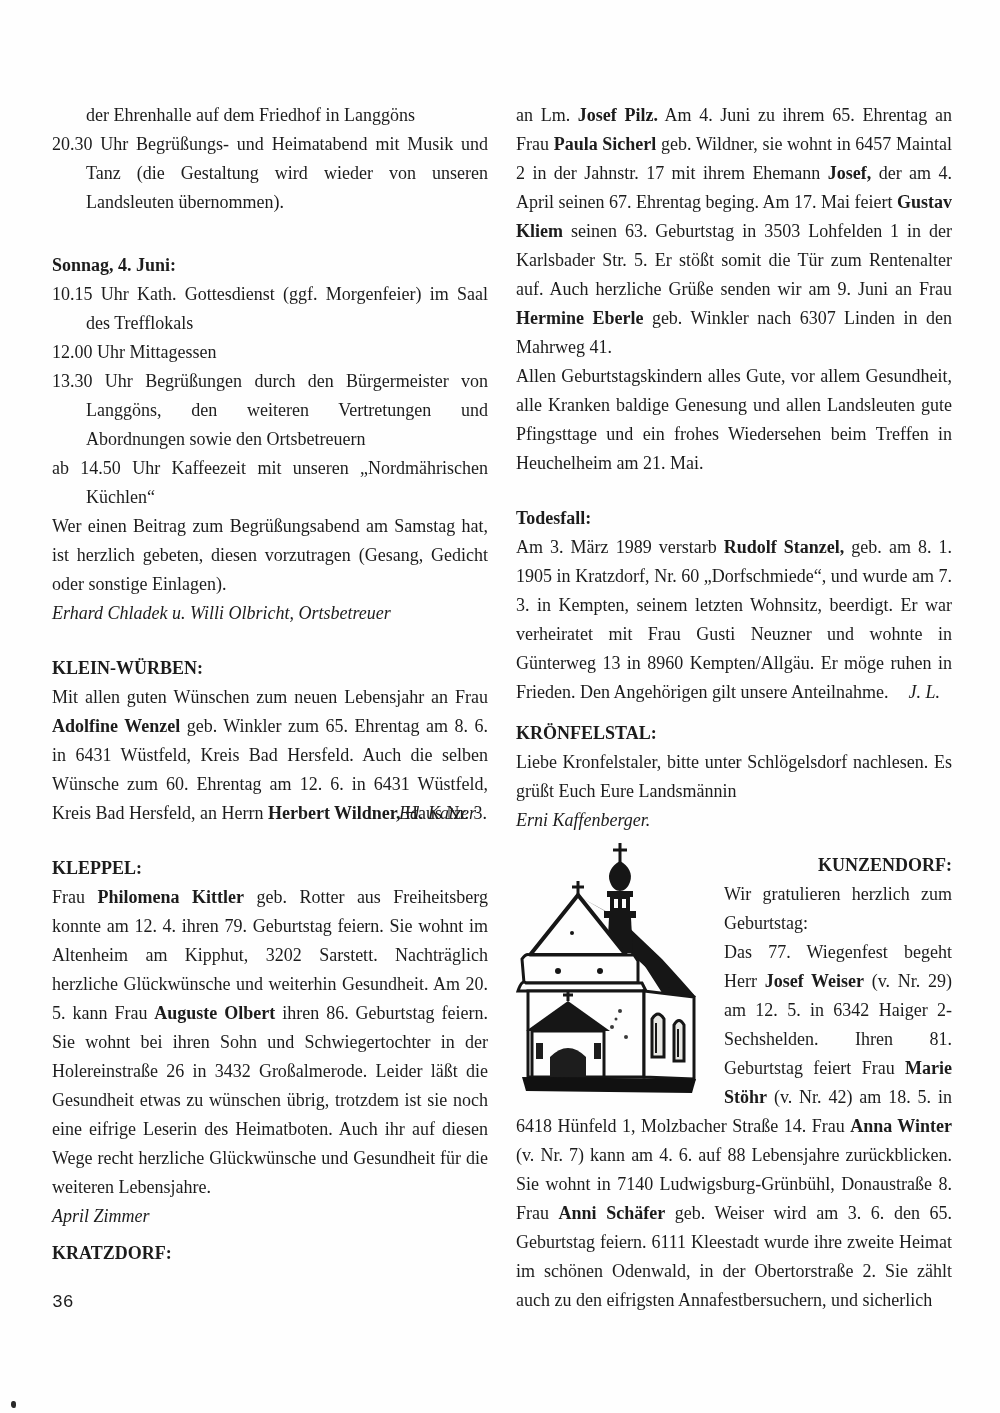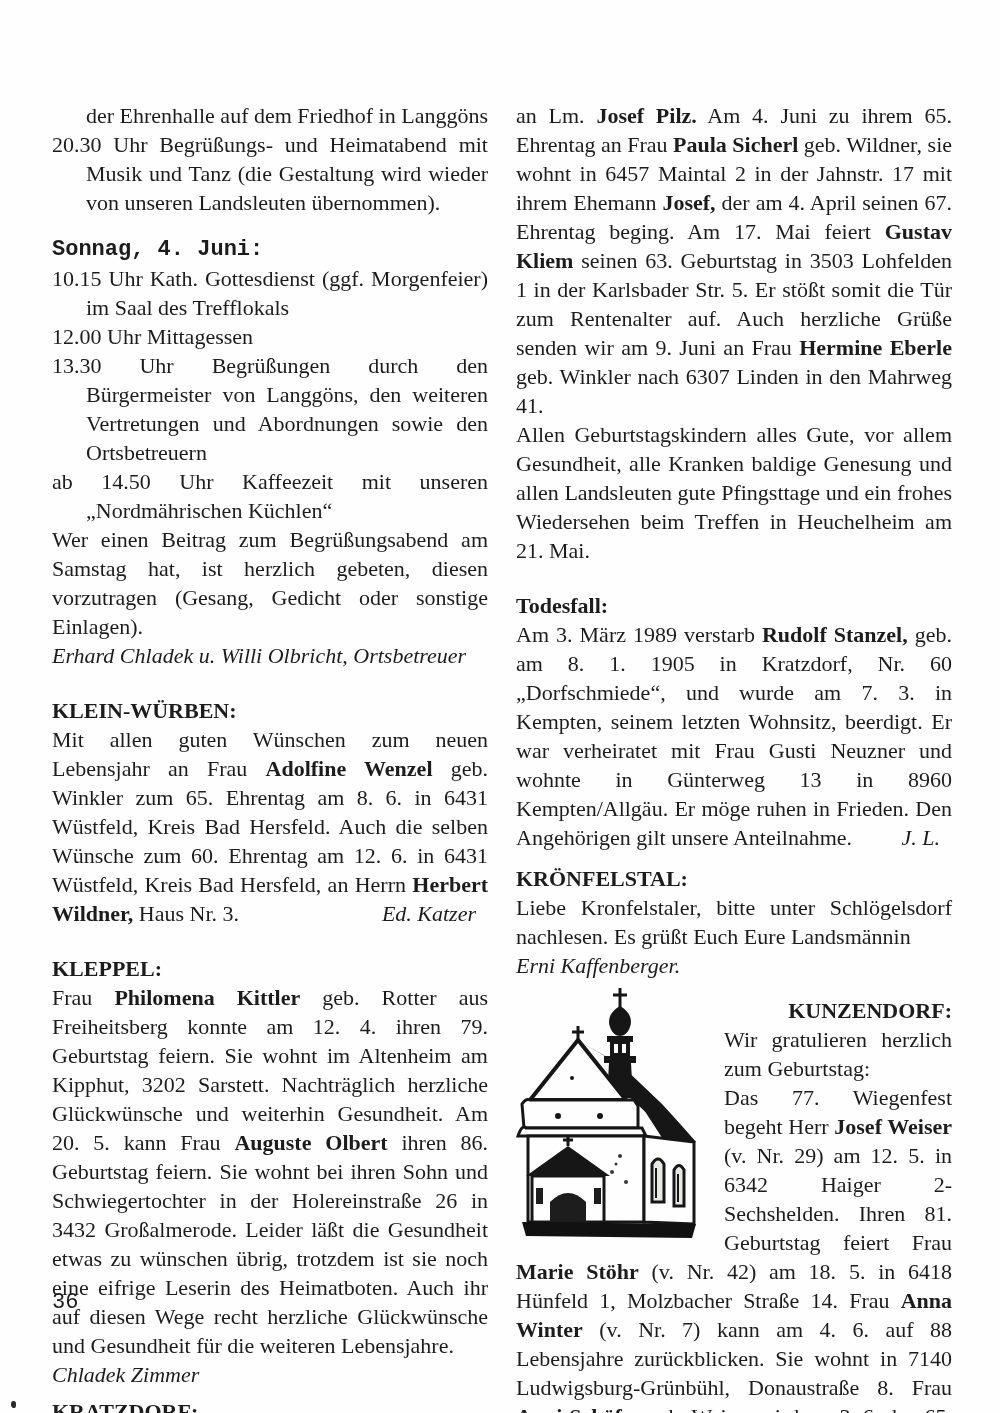--- a/index.html
+++ b/index.html
@@ -3,21 +3,21 @@
 <meta charset="utf-8">
 <style>
   html,body{margin:0;padding:0;background:#e9e9e9;}
   .page{
     position:relative;
     width:1000px;height:1413px;
     margin:0 auto;
     background:#fefefe;
     color:#1c1c1c;
     font-family:"Liberation Serif", serif;
-    font-size:22px;
+    font-size:18px;
     line-height:29px;
     overflow:hidden;
   }
   .col{position:absolute;top:101px;width:436px;}
   .col-left{left:52px;}
   .col-right{left:516px;}
   .blk{text-align:justify;text-justify:inter-word;hyphens:auto;-webkit-hyphens:auto;}
   .heading{font-weight:bold;text-align:left;hyphens:none;}
   .hang{padding-left:34px;text-indent:-34px;}
   .hang-cont{padding-left:34px;}
@@ -35,32 +35,32 @@
   .page-number{position:absolute;left:52px;top:1288px;font-family:Liberation Mono, monospace;}
   .artifact{position:absolute;left:11px;top:1401px;width:5px;height:7px;background:#2a2a2a;border-radius:50% 50% 40% 60%;}
 </style>
 </head>
 <body>
 
 <div class="page">
   <div class="col col-left">
       <div class="blk hang-cont"><span>der Ehrenhalle auf dem Friedhof in Langgöns</span></div>
       <div class="blk hang"><span>20.30 Uhr Begrüßungs- und Heimatabend mit Musik und Tanz (die Gestaltung wird wieder von unseren Landsleuten übernommen).</span></div>
-      <div class="blk heading" style="margin-top: 18px; font-family: Liberation Mono, monospace;"><span class="b">Sonnag, 4. Juni:</span></div>
+      <div class="blk heading" style="margin-top: 34px;"><span class="b">Sonnag, 4. Juni:</span></div>
       <div class="blk hang"><span>10.15 Uhr Kath. Gottesdienst (ggf. Morgenfeier) im Saal des Trefflokals</span></div>
       <div class="blk hang"><span>12.00 Uhr Mittagessen</span></div>
       <div class="blk hang"><span>13.30 Uhr Begrüßungen durch den Bürgermeister von Langgöns, den weiteren Vertretungen und Abordnungen sowie den Ortsbetreuern</span></div>
       <div class="blk hang"><span>ab 14.50 Uhr Kaffeezeit mit unseren „Nordmährischen Küchlen“</span></div>
       <div class="blk para"><span>Wer einen Beitrag zum Begrüßungsabend am Samstag hat, ist herzlich gebeten, diesen vorzutragen (Gesang, Gedicht oder sonstige Einlagen).</span></div>
       <div class="blk para"><span class="i">Erhard Chladek u. Willi Olbricht, Ortsbetreuer</span></div>
       <div class="blk heading" style="margin-top: 26px;"><span class="b">KLEIN-WÜRBEN:</span></div>
       <div class="blk para"><span>Mit allen guten Wünschen zum neuen Lebensjahr an Frau </span><span class="b">Adolfine Wenzel</span><span> geb. Winkler zum 65. Ehrentag am 8. 6. in 6431 Wüstfeld, Kreis Bad Hersfeld. Auch die selben Wünsche zum 60. Ehrentag am 12. 6. in 6431 Wüstfeld, Kreis Bad Hersfeld, an Herrn </span><span class="b">Herbert Wildner,</span><span> Haus Nr. 3.</span><span class="sig-inline">Ed. Katzer</span></div>
       <div class="blk heading" style="margin-top: 26px;"><span class="b">KLEPPEL:</span></div>
       <div class="blk para"><span>Frau </span><span class="b">Philomena Kittler</span><span> geb. Rotter aus Freiheitsberg konnte am 12. 4. ihren 79. Geburtstag feiern. Sie wohnt im Altenheim am Kipphut, 3202 Sarstett. Nachträglich herzliche Glückwünsche und weiterhin Gesundheit. Am 20. 5. kann Frau </span><span class="b">Auguste Olbert</span><span> ihren 86. Geburtstag feiern. Sie wohnt bei ihren Sohn und Schwiegertochter in der Holereinstraße 26 in 3432 Großalmerode. Leider läßt die Gesundheit etwas zu wünschen übrig, trotzdem ist sie noch eine eifrige Leserin des Heimatboten. Auch ihr auf diesen Wege recht herzliche Glückwünsche und Gesundheit für die weiteren Lebensjahre.</span></div>
-      <div class="blk sig"><span class="i">Chladek Zimmer</span></div>
+      <div class="blk sig"><span class="i">April Zimmer</span></div>
       <div class="blk heading" style="margin-top: 8px;"><span class="b">KRATZDORF:</span></div>
     </div>
   <div class="col col-right">
       <div class="blk para"><span>an Lm. </span><span class="b">Josef Pilz.</span><span> Am 4. Juni zu ihrem 65. Ehrentag an Frau </span><span class="b">Paula Sicherl</span><span> geb. Wildner, sie wohnt in 6457 Maintal 2 in der Jahnstr. 17 mit ihrem Ehemann </span><span class="b">Josef,</span><span> der am 4. April seinen 67. Ehrentag beging. Am 17. Mai feiert </span><span class="b">Gustav Kliem</span><span> seinen 63. Geburtstag in 3503 Lohfelden 1 in der Karlsbader Str. 5. Er stößt somit die Tür zum Rentenalter auf. Auch herzliche Grüße senden wir am 9. Juni an Frau </span><span class="b">Hermine Eberle</span><span> geb. Winkler nach 6307 Linden in den Mahrweg 41.</span></div>
       <div class="blk para"><span>Allen Geburtstagskindern alles Gute, vor allem Gesundheit, alle Kranken baldige Genesung und allen Landsleuten gute Pfingsttage und ein frohes Wiedersehen beim Treffen in Heuchelheim am 21. Mai.</span></div>
       <div class="blk heading" style="margin-top: 26px;"><span class="b">Todesfall:</span></div>
       <div class="blk para"><span>Am 3. März 1989 verstarb </span><span class="b">Rudolf Stanzel,</span><span> geb. am 8. 1. 1905 in Kratzdorf, Nr. 60 „Dorfschmiede“, und wurde am 7. 3. in Kempten, seinem letzten Wohnsitz, beerdigt. Er war verheiratet mit Frau Gusti Neuzner und wohnte in Günterweg 13 in 8960 Kempten/Allgäu. Er möge ruhen in Frieden. Den Angehörigen gilt unsere Anteilnahme.</span><span class="sig-inline">J. L.</span></div>
       <div class="blk heading" style="margin-top: 12px;"><span class="b">KRÖNFELSTAL:</span></div>
       <div class="blk para"><span>Liebe Kronfelstaler, bitte unter Schlögelsdorf nachlesen. Es grüßt Euch Eure Landsmännin</span></div>
       <div class="blk sig"><span class="i">Erni Kaffenberger.</span></div>

